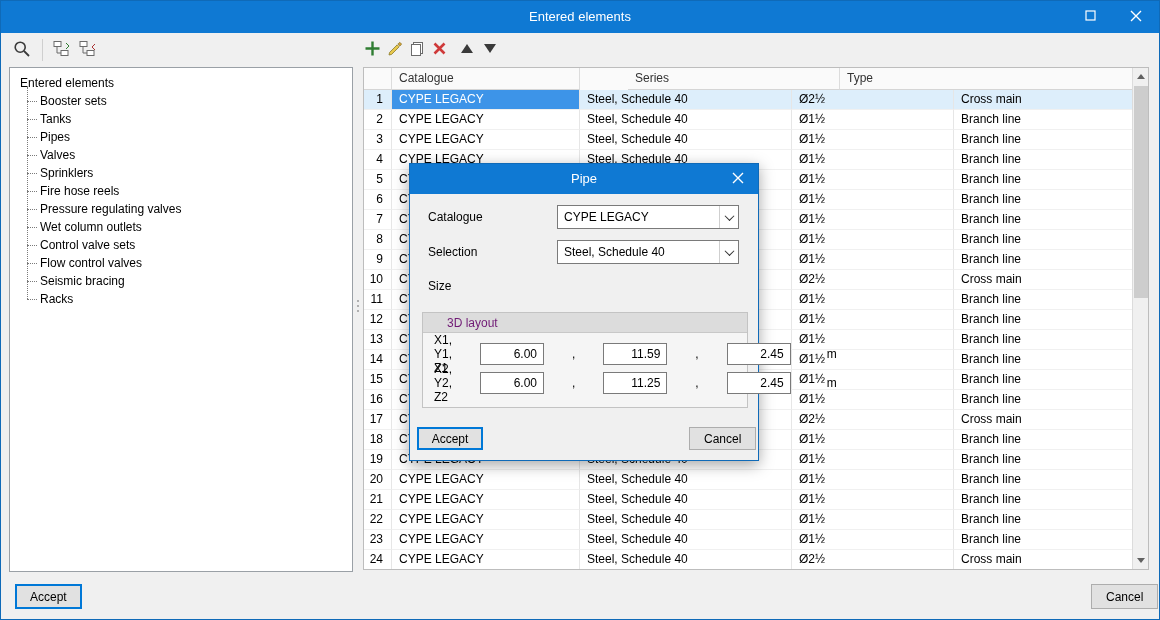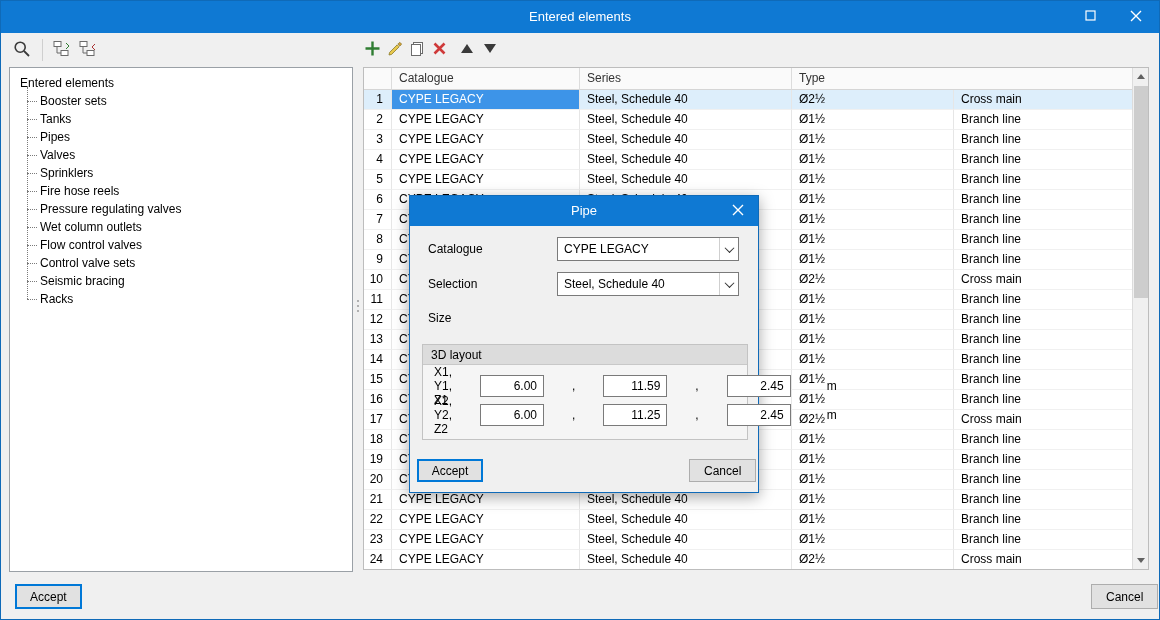--- a/index.html
+++ b/index.html
@@ -39,21 +39,21 @@
   .tbody { position:absolute; top:22px; left:0; right:16px; bottom:0; overflow:hidden; }
   .trow { display:flex; height:20px; }
   .tcell { border-right:1px solid #e6e6e6; border-bottom:1px solid #f0f0f0; padding:0 7px; line-height:19px; white-space:nowrap; overflow:hidden; color:#000; }
   .c-num { width:28px; text-align:right; padding:0 8px 0 2px; }
   .c-cat { width:188px; }
   .c-ser { width:212px; }
   .c-dia { width:162px; }
   .c-typ { flex:1; border-right:none; }
   .h-num { width:28px; }
   .h-cat { width:188px; }
-  .h-ser { width:212px; }
+  .h-ser { width:212px;margin-left:48px; }
   .h-dia { width:162px; }
   .h-typ { flex:1; }
   .trow.selected .tcell { background:#ddeefb; }
   .trow.selected .c-cat { background:#3d94e8; color:#fff; }
 
   
   .scrollbar { position:absolute; top:0; right:0; width:16px; bottom:0; background:#f0f0f0; border-left:1px solid #dcdcdc; }
   .sb-btn { position:absolute; left:0; width:16px; height:17px; display:flex; align-items:center; justify-content:center; }
   .sb-up { top:0; }
   .sb-down { bottom:0; }
@@ -61,31 +61,31 @@
   .arrow-down { width:0; height:0; border-left:4px solid transparent; border-right:4px solid transparent; border-top:5px solid #616161; }
   .sb-thumb { position:absolute; left:1px; width:14px; top:18px; height:212px; background:#cdcdcd; }
 
   
   .btn { background:#e1e1e1; border:1px solid #adadad; font-size:12px; font-family:"Liberation Sans", sans-serif; height:25px; padding:0 14px; }
   .btn.focused { border:2px solid #0078d7; padding:0 13px; }
   .accept-main { position:absolute; left:14px; top:583px; min-width:66px; }
   .cancel-main { position:absolute; left:1090px; top:583px; min-width:58px; }
 
   
-  .modal { position:absolute; left:408px; top:162px; width:350px; height:298px; background:#f0f0f0; border:1px solid #0f6ab8; box-shadow:0 4px 14px rgba(0,0,0,.35); z-index:10;margin-top:32px; }
+  .modal { position:absolute; left:408px; top:162px; width:350px; height:298px; background:#f0f0f0; border:1px solid #0f6ab8; box-shadow:0 4px 14px rgba(0,0,0,.35); z-index:10; }
   .d-title { position:absolute; top:0; left:0; right:0; height:30px; background:#0f79d3; }
   .d-title .t { position:absolute; left:0; right:0; height:30px; line-height:30px; text-align:center; color:#fff; font-size:13px; }
   .d-close { position:absolute; right:0; top:0; width:40px; height:30px; display:flex; align-items:center; justify-content:center; z-index:2; }
   .d-label { position:absolute; left:18px; height:24px; line-height:24px; color:#000; }
   .combo { position:absolute; left:147px; width:182px; height:24px; background:#fff; border:1px solid #7a7a7a; display:flex; }
   .combo .val { flex:1; line-height:22px; padding:0 6px; white-space:nowrap; overflow:hidden; }
   .combo .dd { width:19px; border-left:1px solid #cfcfcf; display:flex; align-items:center; justify-content:center; }
   .chev { width:7px; height:7px; border-right:1.4px solid #303030; border-bottom:1.4px solid #303030; transform:rotate(45deg) translate(-1px,-1px); }
   .groupbox { position:absolute; left:12px; top:148px; width:326px; height:96px; border:1px solid #c3c3c3; background:#f5f5f5; }
-  .gb-title { height:20px; line-height:20px; background:#dcdcdc; border-bottom:1px solid #c8c8c8; padding-left:8px; color:#000000; }
+  .gb-title { height:20px; line-height:20px; background:#dcdcdc; border-bottom:1px solid #c8c8c8; padding-left:24px; color:#701a75; }
   .coord-row { position:absolute; left:24px; right:14px; height:22px; display:flex; align-items:center;gap:28px; }
   .coord-row .lbl { width:55px; }
   .coord-row input { width:64px; height:22px; border:1px solid #7a7a7a; text-align:right; padding-right:6px; font-size:12px; font-family:"Liberation Sans", sans-serif; background:#fff; }
   .coord-row .comma { width:15px; text-align:center; }
   .coord-row .unit { margin-left:8px; }
   .d-accept { position:absolute; left:7px; top:263px; min-width:66px; height:23px; line-height:1; }
   .d-accept.focused { padding:0 12px; }
   .d-cancel { position:absolute; left:279px; top:263px; min-width:57px; height:23px; line-height:1; }
 </style>
 </head>
@@ -195,22 +195,22 @@
       <div class="tree-root">Entered elements</div>
       <div class="tree-children">
           <div class="tree-item">Booster sets</div>
           <div class="tree-item">Tanks</div>
           <div class="tree-item">Pipes</div>
           <div class="tree-item">Valves</div>
           <div class="tree-item">Sprinklers</div>
           <div class="tree-item">Fire hose reels</div>
           <div class="tree-item">Pressure regulating valves</div>
           <div class="tree-item">Wet column outlets</div>
+          <div class="tree-item">Control valve sets</div>
           <div class="tree-item">Flow control valves</div>
-          <div class="tree-item">Control valve sets</div>
           <div class="tree-item">Seismic bracing</div>
           <div class="tree-item">Racks</div>
         </div>
     </div>
   </div>
 
   <div class="splitter">
       <i></i>
       <i></i>
       <i></i>

